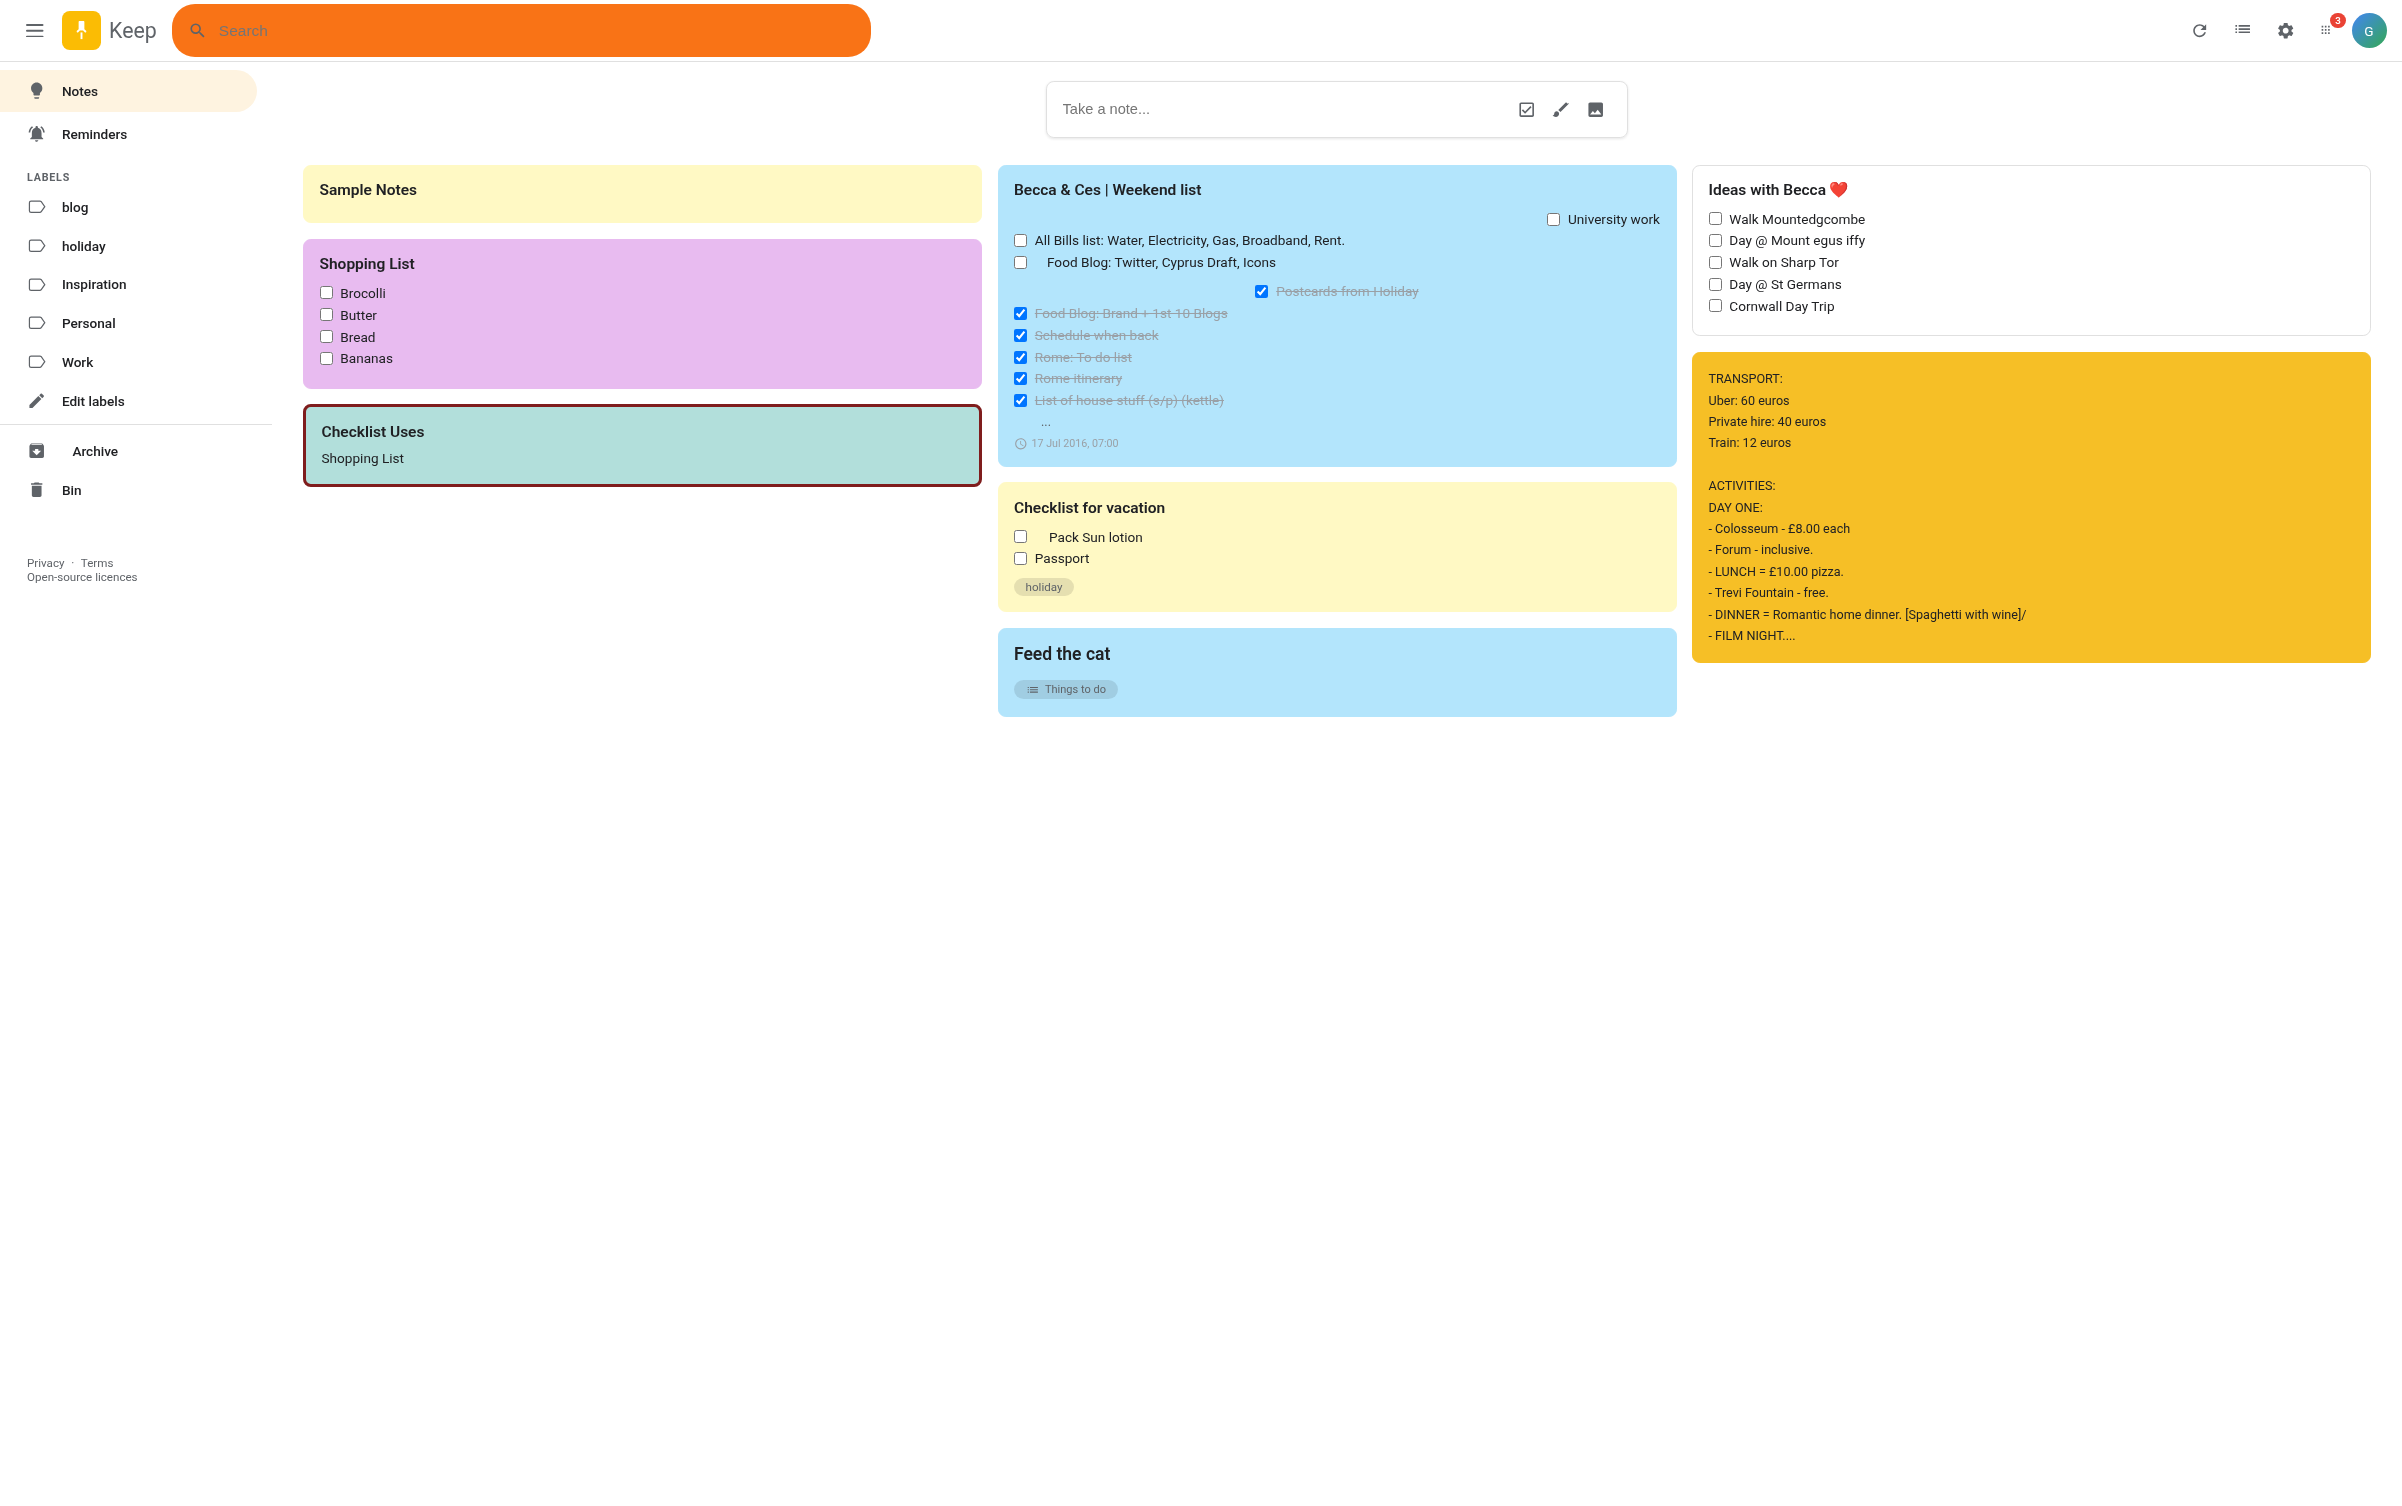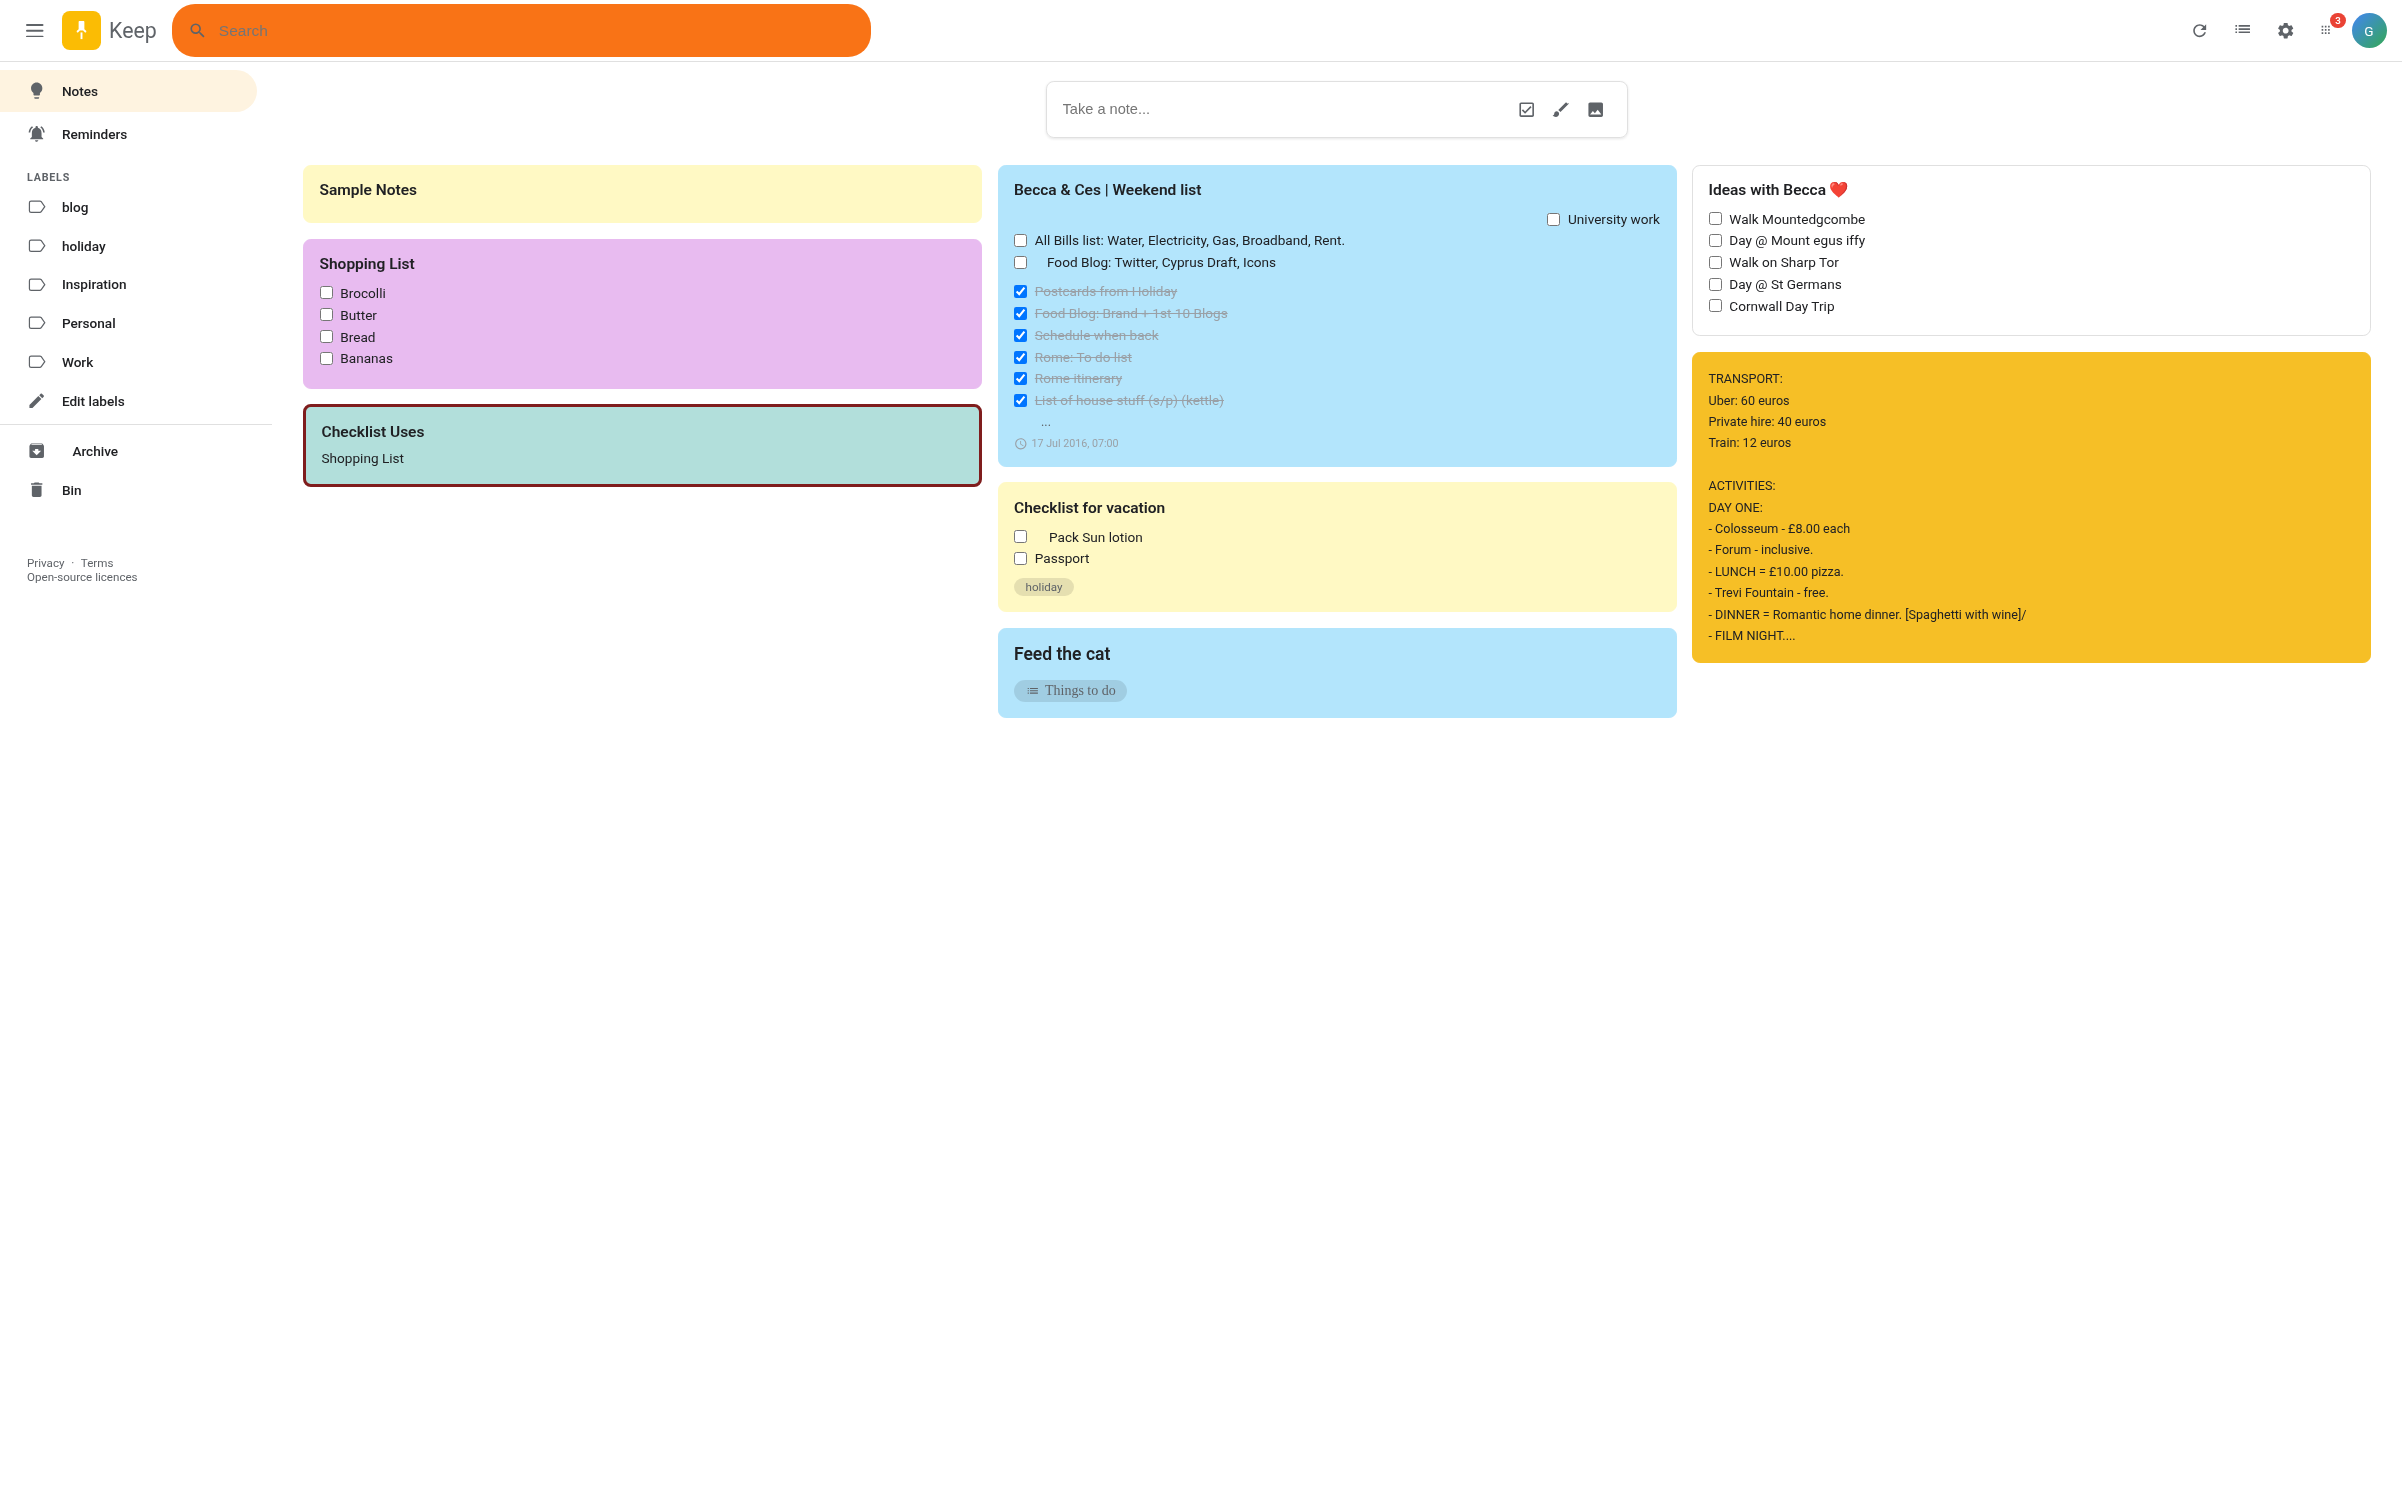--- a/index.html
+++ b/index.html
@@ -223,21 +223,21 @@
         </div>
         <div style="display:flex;align-items:flex-start;gap:7.8px;margin-bottom:5.8px;font-size:13.6px;">
           <input type="checkbox" style="margin-top: 1.9px; flex-shrink: 0;">
           <span>All Bills list: Water, Electricity, Gas, Broadband, Rent.</span>
         </div>
         <div style="display:flex;align-items:flex-start;gap:20px;margin-bottom:13px;font-size:13.6px;">
           <input type="checkbox" style="margin-top: 1.9px; flex-shrink: 0;">
           <span>Food Blog: Twitter, Cyprus Draft, Icons</span>
         </div>
 
-        <div style="display:flex;align-items:flex-start;gap:7.8px;margin-bottom:5.8px;font-size:13.6px;color:#9aa0a6;">
+        <div style="display:flex;align-items:flex-start;gap:7.8px;margin-bottom:5.8px;font-size:13.6px;color:#9aa0a6;justify-content:center;">
           <input type="checkbox" checked="" style="margin-top: 1.9px; flex-shrink: 0;">
           <span style="text-decoration:line-through;">Postcards from Holiday</span>
         </div>
         <div style="display:flex;align-items:flex-start;gap:7.8px;margin-bottom:5.8px;font-size:13.6px;color:#9aa0a6;">
           <input type="checkbox" checked="" style="margin-top: 1.9px; flex-shrink: 0;">
           <span style="text-decoration:line-through;">Food Blog: Brand + 1st 10 Blogs</span>
         </div>
         <div style="display:flex;align-items:flex-start;gap:7.8px;margin-bottom:5.8px;font-size:13.6px;color:#9aa0a6;">
           <input type="checkbox" checked="" style="margin-top: 1.9px; flex-shrink: 0;">
           <span style="text-decoration:line-through;">Schedule when back</span>
@@ -271,21 +271,21 @@
         </div>
         <div style="display:flex;align-items:center;gap:7.8px;margin-bottom:9.7px;font-size:13.6px;">
           <input type="checkbox" style="">
           <span>Passport</span>
         </div>
         <div style="display:inline-block;background:rgba(0,0,0,0.1);border-radius:15.5px;padding:1.9px 11.6px;font-size:11.6px;color:#5f6368;">holiday</div>
       </div>
 
       <div style="break-inside:avoid;border:1px solid #b3e5fc;border-radius:7.8px;padding:15.5px;margin-bottom:15.5px;cursor:pointer;background:#b3e5fc;">
         <div style="font-size:17.5px;font-weight:600;margin-bottom:15.5px;">Feed the cat</div>
-        <div style="display:inline-flex;align-items:center;gap:5.8px;background:rgba(0,0,0,0.1);border-radius:15.5px;padding:2.9px 11.6px;font-size:14px;color:#5f6368;font-family:Liberation Serif, serif;">
+        <div style="display:inline-flex;align-items:center;gap:5.8px;background:rgba(0,0,0,0.1);border-radius:15.5px;padding:2.9px 11.6px;font-size:11px;color:#5f6368;">
           <svg width="13.6" height="13.6" viewBox="0 0 24 24">
               <path d="M3 13h2v-2H3v2zm0 4h2v-2H3v2zm0-8h2V7H3v2zm4 4h14v-2H7v2zm0 4h14v-2H7v2zM7 7v2h14V7H7z" fill="#5f6368"></path>
             </svg>
           Things to do
         </div>
       </div>
 
       <div style="break-inside:avoid;border:1px solid #e0e0e0;border-radius:7.8px;padding:15.5px;margin-bottom:15.5px;cursor:pointer;background:#fff;">
         <div style="font-size:15.5px;font-weight:600;margin-bottom:11.6px;">Ideas with Becca ❤️</div>
         <div style="display:flex;align-items:center;gap:7.8px;margin-bottom:5.8px;font-size:13.6px;">

